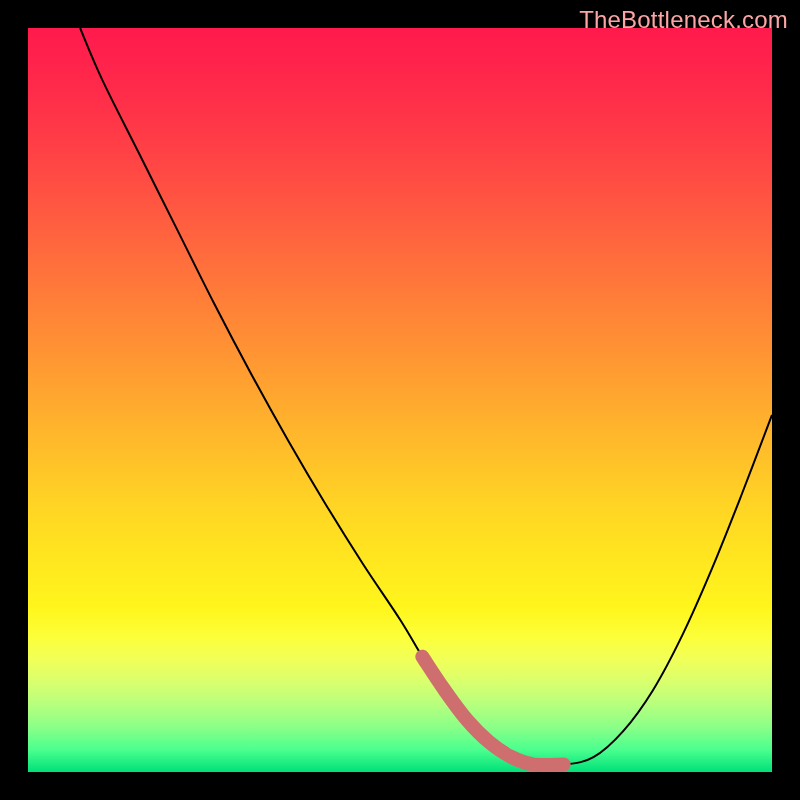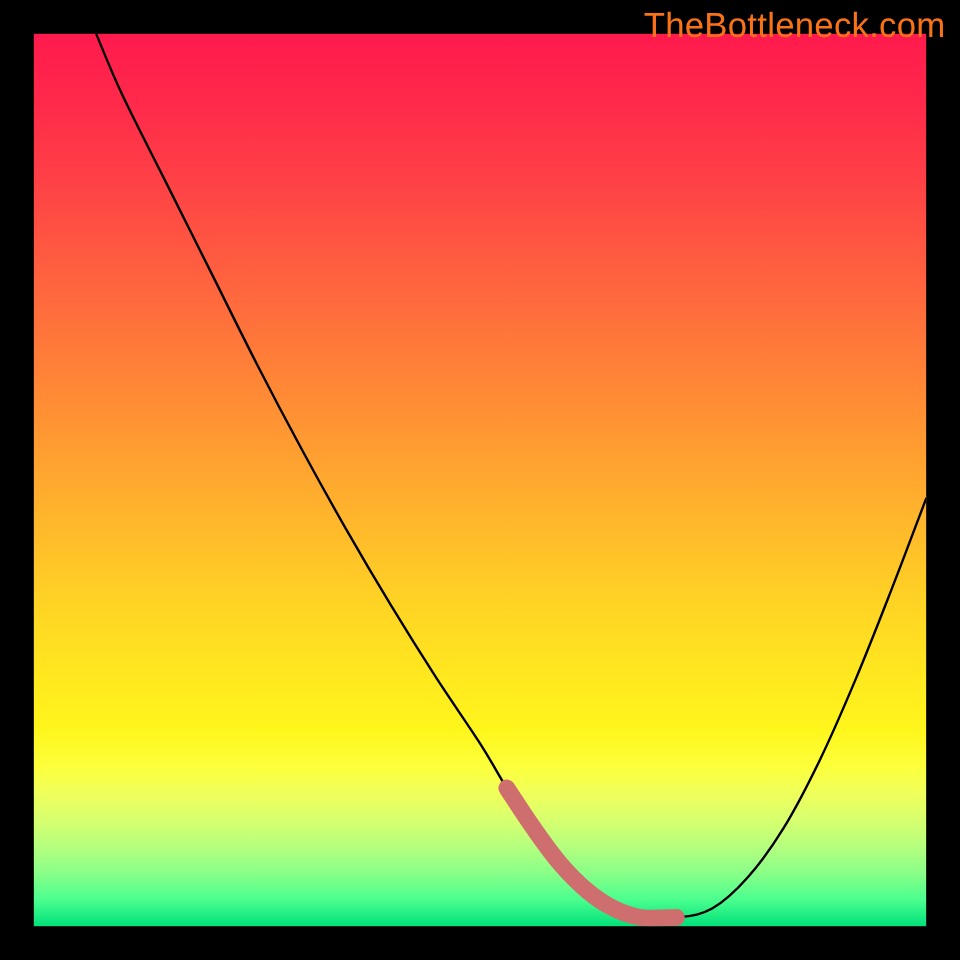--- a/index.html
+++ b/index.html
@@ -43,22 +43,22 @@
       #d8ff6e 88%,
       #b6ff7e 91%,
       #8aff88 94%,
       #4bff8e 97%,
       #00e07a 100%);
   }
   .watermark {
     position: absolute;
     top: 6px;
     right: 12px;
-    color: #f97316;
-    font-size: 29px;
+    color: #fca5a5;
+    font-size: 24px;
     font-weight: 500;
     letter-spacing: 0.2px;
     font-family: Arial, Helvetica, sans-serif;
     user-select: none;
   }
   svg.curve {
     position: absolute;
     inset: 0;
     width: 100%;
     height: 100%;

